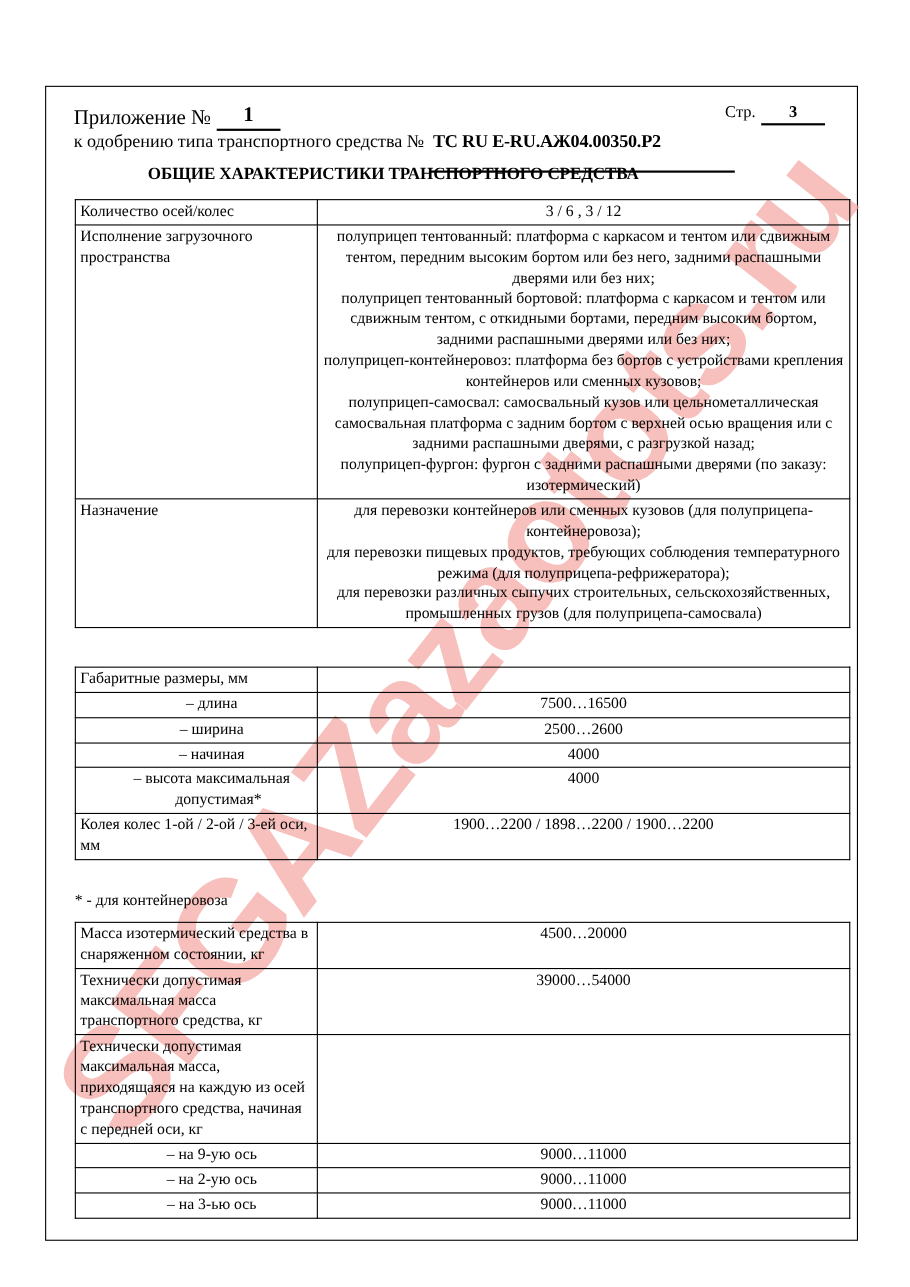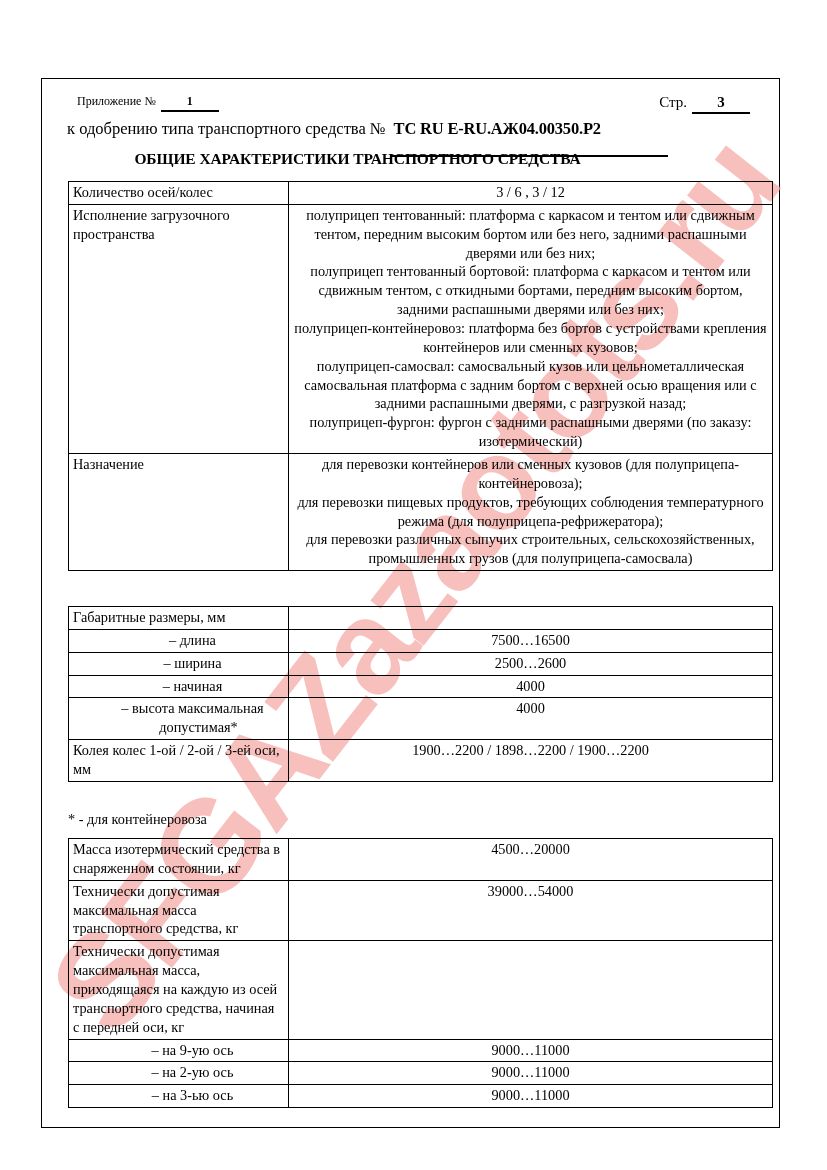--- a/index.html
+++ b/index.html
@@ -57,26 +57,26 @@
   #content {
     position: absolute;
     left: 41px;
     top: 78px;
     width: 739px;
     height: 1050px;
     z-index: 10;
   }
   .hdr-line1 {
     position: absolute;
-    left: 36px;
+    left: 26px;
     top: 16px;
     width: 690px;
-    font-size: 12px;
+    font-size: 19px;
     display: flex;
-    align-items: flex-start;
+    align-items: flex-end;
   }
   .hdr-line2 {
     position: absolute;
     left: 26px;
     top: 41px;
     width: 690px;
     font-size: 16.5px;
     display: flex;
     align-items: baseline;
   }

